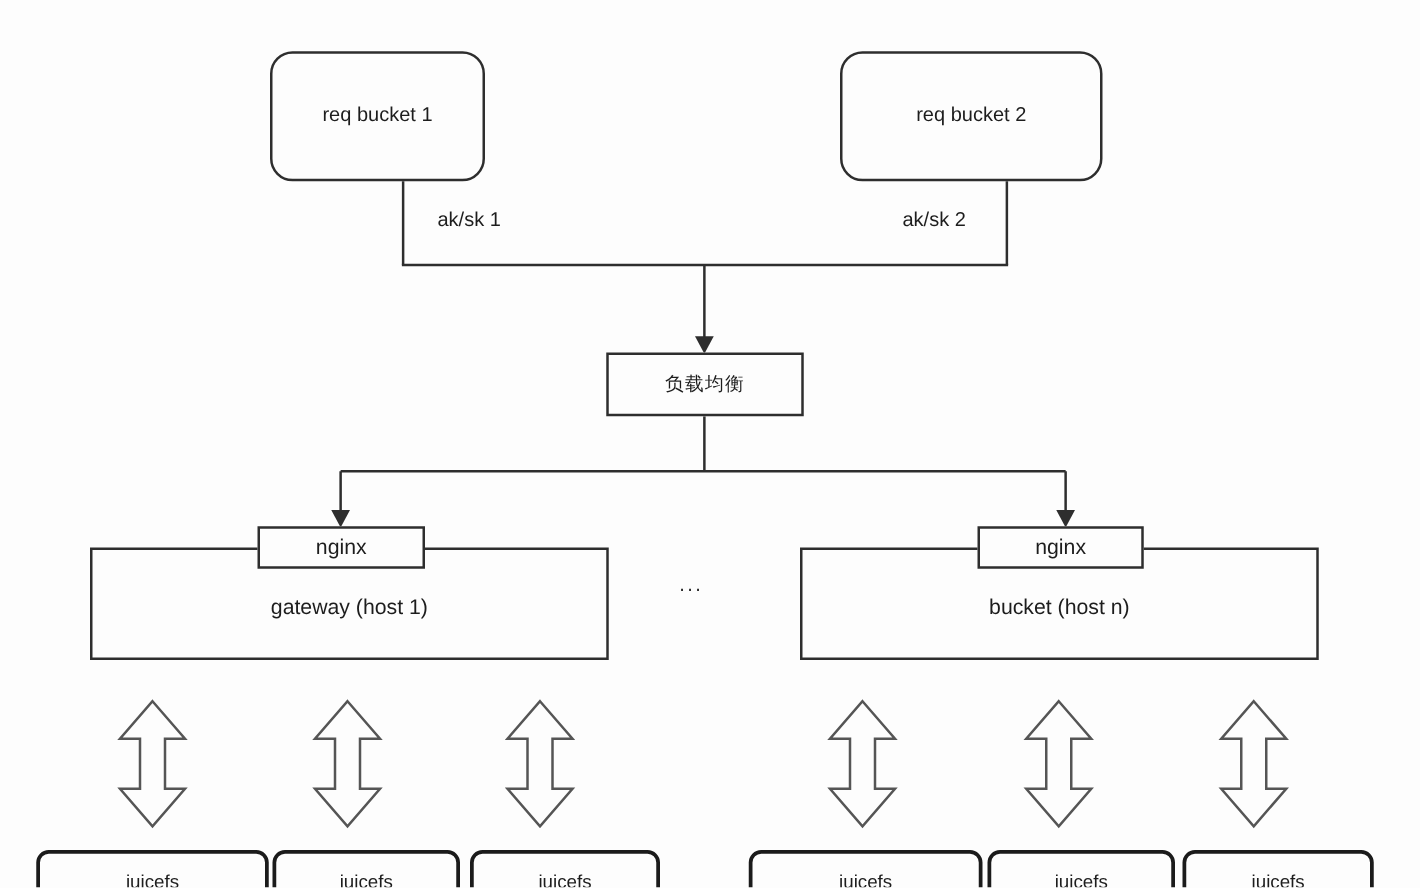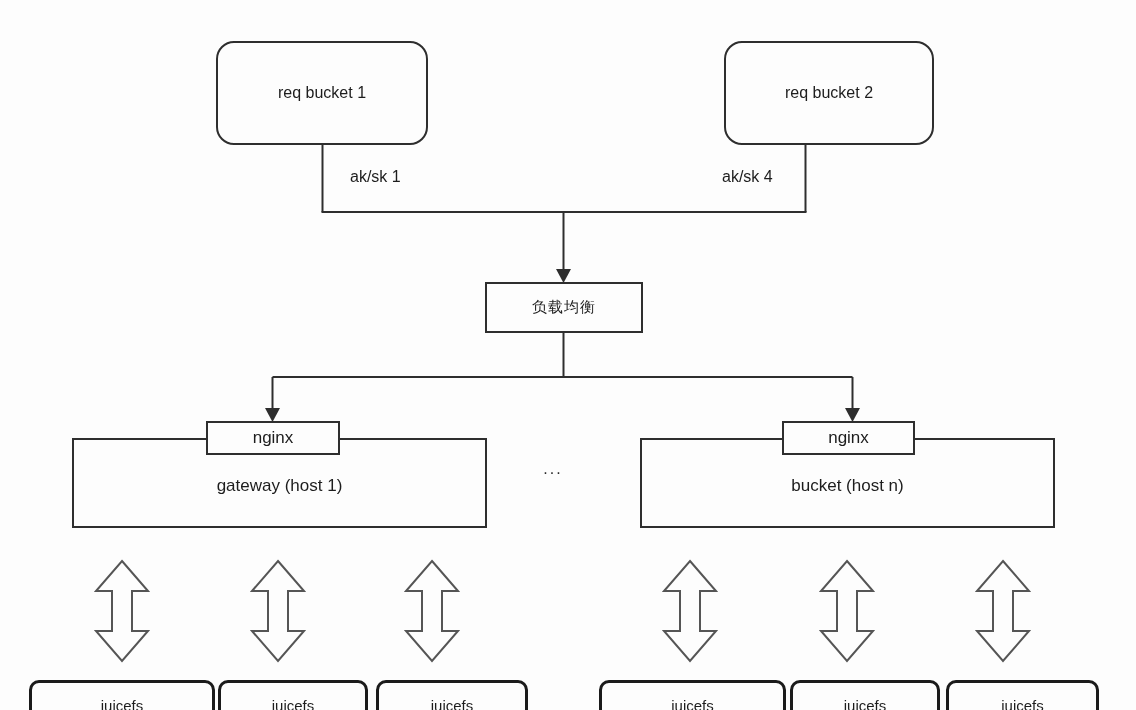--- a/index.html
+++ b/index.html
@@ -119,25 +119,25 @@
     <g fill="#fdfdfd" stroke="#555555" stroke-width="2" stroke-linejoin="miter">
       <polygon points="122,561 148,591 132,591 132,631 148,631 122,661 96,631 112,631 112,591 96,591"></polygon>
       <polygon points="278,561 304,591 288,591 288,631 304,631 278,661 252,631 268,631 268,591 252,591"></polygon>
       <polygon points="432,561 458,591 442,591 442,631 458,631 432,661 406,631 422,631 422,591 406,591"></polygon>
       <polygon points="690,561 716,591 700,591 700,631 716,631 690,661 664,631 680,631 680,591 664,591"></polygon>
       <polygon points="847,561 873,591 857,591 857,631 873,631 847,661 821,631 837,631 837,591 821,591"></polygon>
       <polygon points="1003,561 1029,591 1013,591 1013,631 1029,631 1003,661 977,631 993,631 993,591 977,591"></polygon>
     </g>
   </svg>
 
-  <div class="node bucket" style="left:216px; top:41px; width:212px; height:104px;">req bucket 1</div>
-  <div class="node bucket" style="left:724px; top:41px; width:210px; height:104px;">req bucket 2</div>
+  <div class="node bucket" style="left:216px; top:41px; width:172px; height:104px;">req bucket 1</div>
+  <div class="node bucket" style="left:672px; top:41px; width:210px; height:104px;">req bucket 2</div>
 
   <div class="edge-label" style="left:350px; top:168px;">ak/sk 1</div>
-  <div class="edge-label" style="left:722px; top:168px;">ak/sk 4</div>
+  <div class="edge-label" style="left:722px; top:168px;">ak/sk 2</div>
 
   <div class="node lb" style="left:485px; top:282px; width:158px; height:51px;">负载均衡</div>
 
   <div class="node gateway" style="left:72px; top:438px; width:415px; height:90px;">
     <span class="gw-label">gateway (host 1)</span>
   </div>
   <div class="node nginx" style="left:206px; top:421px; width:134px; height:34px;">nginx</div>
 
   <div class="node gateway" style="left:640px; top:438px; width:415px; height:90px;">
     <span class="gw-label">bucket (host n)</span>

